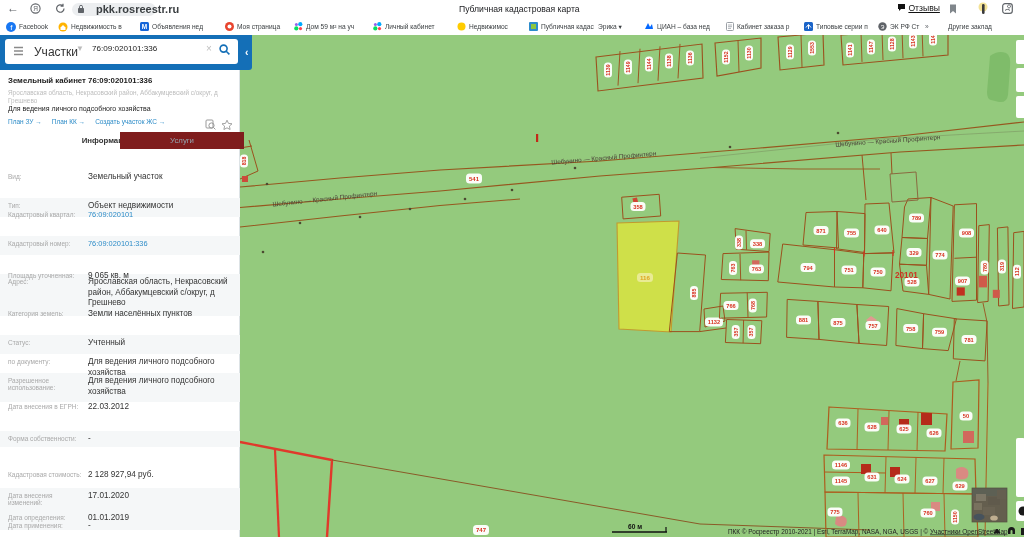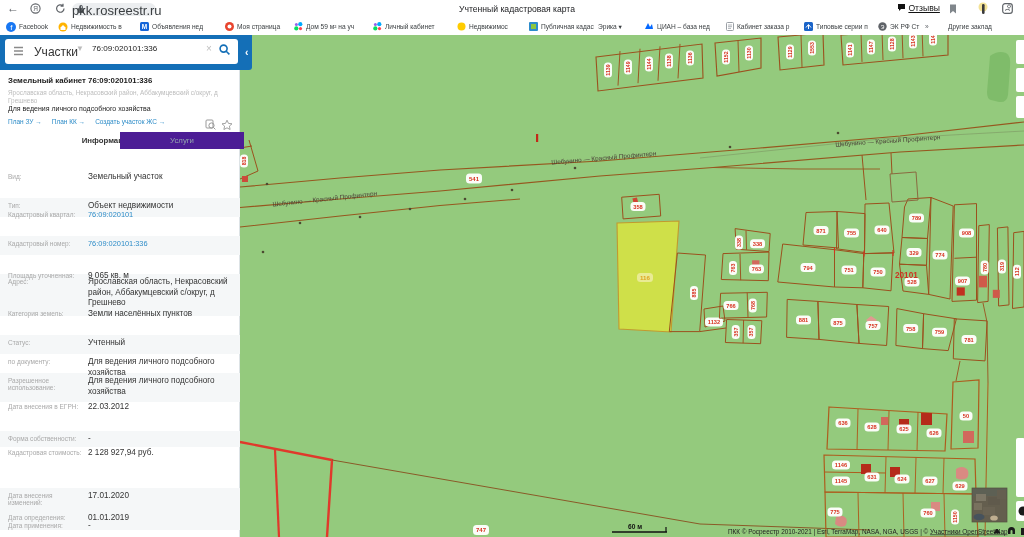--- a/index.html
+++ b/index.html
@@ -2,38 +2,38 @@
 <html lang="ru"><head><meta charset="utf-8">
 <style>
 * { margin:0; padding:0; box-sizing:border-box; }
 html,body { width:1024px; height:537px; overflow:hidden; font-family:"Liberation Sans", sans-serif; background:#fff; }
 #stage { position:relative; width:1024px; height:537px; }
 
 #toolbar { position:absolute; left:0; top:0; width:1024px; height:18px; background:#fff; z-index:30; }
 #bookbar { position:absolute; left:0; top:18px; width:1024px; height:17px; background:#fff; z-index:30; }
 .tbi { position:absolute; color:#5f6368; font-size:11px; top:2px; }
 #urlpill { position:absolute; left:72px; top:2.5px; width:84px; height:13px; background:#eceef0; border-radius:6.5px; }
-#urltxt { position:absolute; left:72px; top:3px; font-size:13px; color:#3c4043; }
+#urltxt { position:absolute; left:96px; top:3px; font-size:11px; color:#3c4043;font-weight:bold; }
 #title { position:absolute; left:459px; top:3.5px; font-size:8.6px; color:#202124; }
 #reviews { position:absolute; left:897px; top:2.5px; font-size:8.6px; color:#111; }
 .bm { position:absolute; top:3px; height:11px; font-size:6.6px; color:#3c4043; white-space:nowrap; display:flex; align-items:center; gap:3px; }
 .bm svg { flex:0 0 auto; }
 
 #bluebar { position:absolute; left:0; top:35px; width:252px; height:35px; background:#146fb7; border-radius:0 0 3px 0; z-index:20; }
 #searchbox { position:absolute; left:5px; top:4px; width:233px; height:25px; background:#fff; border-radius:3px; }
 #panel { position:absolute; left:0; top:70px; width:240px; height:467px; background:#fff; border-right:1px solid #dde3e6; z-index:19; font-family:"Liberation Sans", sans-serif; }
 #ptitle { position:absolute; left:8px; top:75.5px; width:230px; font-size:7.8px; font-weight:bold; color:#1a1a1a; z-index:21; }
 #paddr { position:absolute; left:8px; top:88.5px; width:230px; font-size:6.4px; line-height:8px; color:#bcbcbc; z-index:21; }
 #puse { position:absolute; left:8px; top:104.5px; font-size:7px; color:#222; z-index:21; }
 #plinks { position:absolute; left:8px; top:117.5px; font-size:6.5px; color:#2d8cc8; z-index:21; }
 #plinks span { margin-right:10px; }
 #picons { position:absolute; left:205px; top:116px; z-index:21; }
 #tabs { position:absolute; left:0; top:132px; width:240px; height:17px; z-index:21; }
 #tab1 { position:absolute; left:0; top:0; width:120px; height:17px; background:#fff; font-size:7.8px; font-weight:bold; color:#333; text-align:center; line-height:17px;margin-left:47px; }
-#tab2 { position:absolute; left:120px; top:0; width:124px; height:17px; background:#4c1d95; font-size:7.8px; color:#95a5b0; text-align:center; line-height:17px; }
+#tab2 { position:absolute; left:120px; top:0; width:124px; height:17px; background:#7f1d1d; font-size:7.8px; color:#95a5b0; text-align:center; line-height:17px; }
 .row { position:absolute; left:0; width:240px; z-index:21; }
 .row.alt { background:#f5f7f8;margin-top:48px; }
 .row .l { position:absolute; left:8px; top:4px; width:79px; font-size:6.5px; line-height:7.4px; color:#a9a9a9; }
 .row .v { position:absolute; left:88px; top:3px; width:150px; font-size:8.2px; line-height:10.5px; color:#333; }
 .row .v.blue { color:#2d8cc8; font-size:7.4px; }
 
 #map { position:absolute; left:0; top:0; z-index:1; }
 </style></head>
 <body>
 <div id="stage">
@@ -440,21 +440,21 @@
       </svg>
   <svg class="tbi" style="left:55px;top:3px" width="11" height="11">
         <path d="M9,5.5 a3.7,3.7 0 1 1 -1.2,-2.7 M8,0.8 v2.4 h-2.4" fill="none" stroke="#5f6368" stroke-width="1.2"></path>
       </svg>
   <div id="urlpill"></div>
   <svg class="tbi" style="left:77px;top:4px" width="8" height="10">
         <rect x="1" y="4" width="6" height="5" rx="0.8" fill="#5f6368"></rect>
         <path d="M2.5,4 V2.8 a1.5,1.5 0 0 1 3,0 V4" fill="none" stroke="#5f6368" stroke-width="0.95"></path>
       </svg>
   <div id="urltxt">pkk.rosreestr.ru</div>
-  <div id="title">Учтенный кадастровая карта</div>
+  <div id="title">Публичная кадастровая карта</div>
   <div id="reviews"><svg width="9" height="9" style="vertical-align:-1px">
           <path d="M1,1 h7 v5 h-4 l-2,2 v-2 h-1 z" fill="#111"></path>
         </svg> <span style="text-decoration:underline">Отзывы</span></div>
   <svg class="tbi" style="left:949px;top:3.5px" width="8" height="10">
         <path d="M1,0.5 h6 v9 l-3,-2.6 -3,2.6 z" fill="#80868b"></path>
       </svg>
   <svg class="tbi" style="left:977px;top:2px" width="12" height="13">
         <circle cx="6" cy="5" r="4.5" fill="#f3e296"></circle>
         <rect x="5" y="2" width="2.6" height="10" rx="1.2" fill="#3a3a3a"></rect>
       </svg>
@@ -619,21 +619,21 @@
       <div class="v">-</div>
     </div>
 <div class="row" style="top:399px;height:18px">
       <div class="l">Дата внесения в ЕГРН:</div>
       <div class="v">22.03.2012</div>
     </div>
 <div class="row alt" style="top:440px;height:26px">
       <div class="l">Дата внесения изменений:</div>
       <div class="v">17.01.2020</div>
     </div>
-<div class="row" style="top:445px;height:19px">
+<div class="row" style="top:467px;height:19px">
       <div class="l">Кадастровая стоимость:</div>
       <div class="v">2 128 927,94 руб.</div>
     </div>
 <div class="row alt" style="top:462px;height:20px">
       <div class="l">Дата определения:</div>
       <div class="v">01.01.2019</div>
     </div>
 <div class="row alt" style="top:500px;height:18px">
       <div class="l">Дата внесения сведений:</div>
       <div class="v">16.01.2020</div>

